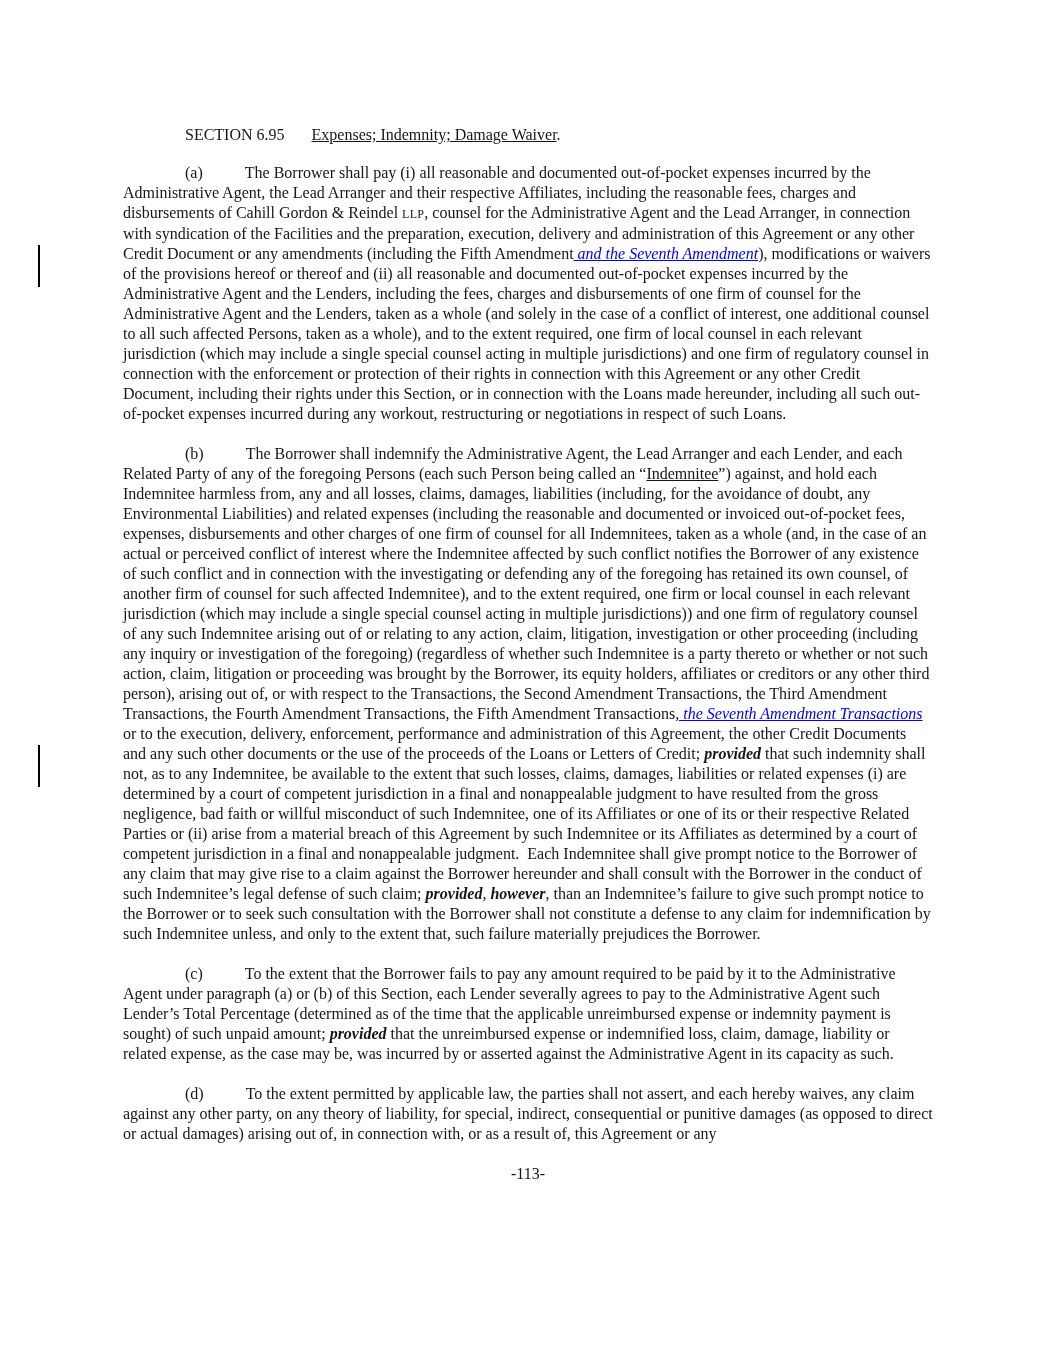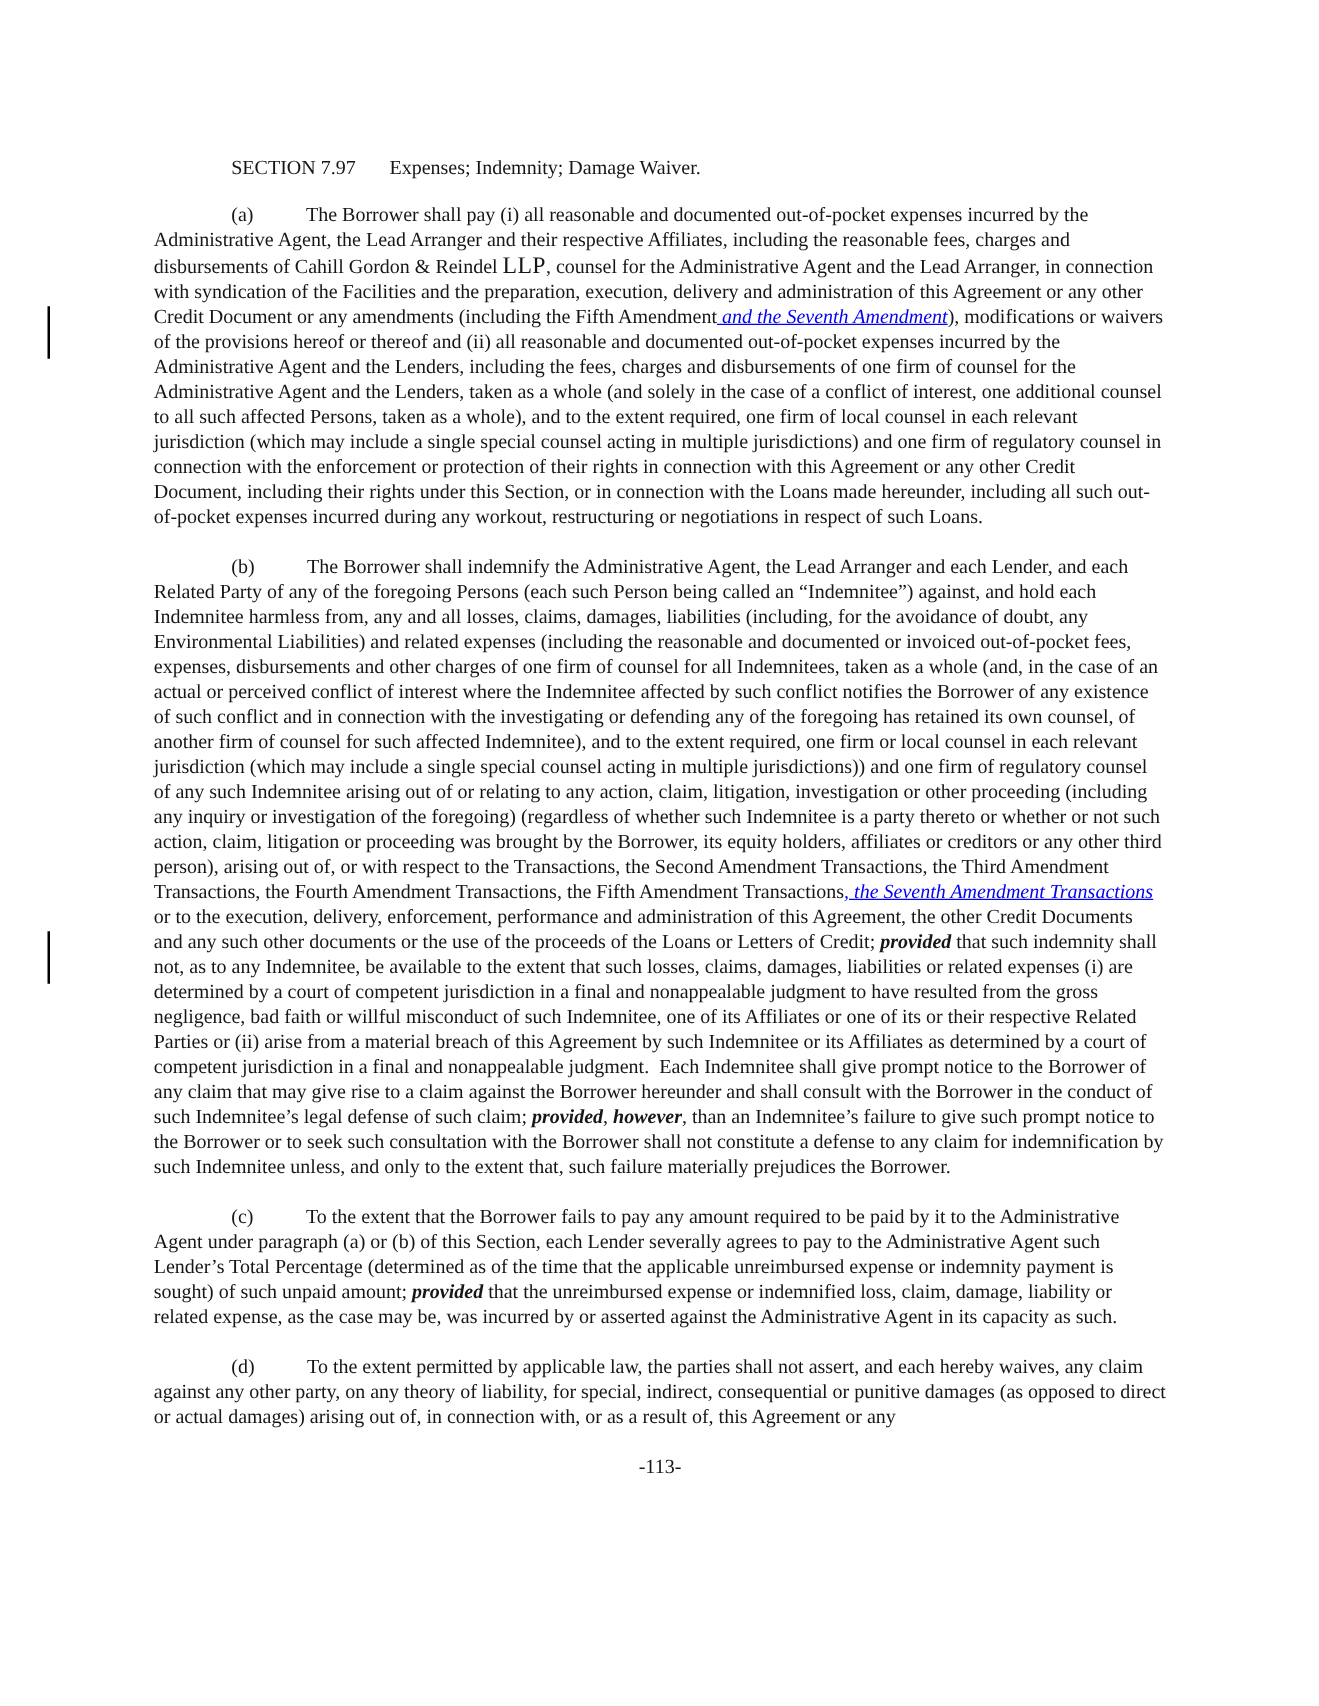--- a/index.html
+++ b/index.html
@@ -23,32 +23,33 @@
   }
   .heading {
     font-size: 16px;
     font-weight: normal;
     margin: 0 0 18px 0;
     text-indent: 62px;
     line-height: 20px;
   }
   .h-title {
     margin-left: 27px;
+    text-decoration: underline;
   }
   .para {
     margin: 0 0 20px 0;
     text-indent: 62px;
     text-align: left;
   }
   .run { }
   .tab { display: inline-block; width: 42px; }
   .ins { color: var(--ins-color, #0202f2); text-decoration: underline; font-style: italic; }
-  .u   { }
+  .u   { text-decoration: underline; }
   .i   { font-style: italic; font-weight: bold; }
-  .sc  { font-size: 19px; letter-spacing: 0.3px; }
+  .sc  { font-size: 12px; letter-spacing: 0.3px; }
   .change-bar {
     position: absolute;
     width: 2px;
     background: #000000;
   }
   .bar-1 { left: 38px; top: 245px; height: 42px; }
   .bar-2 { left: 38px; top: 745px; height: 42px; }
   .page-number {
     text-align: center;
     margin-top: 20px;
@@ -57,21 +58,21 @@
 </head>
 <body>
 
 <div class="page">
 
   <div class="change-bar bar-1"></div>
   <div class="change-bar bar-2"></div>
 
   <div class="content">
 
-    <h1 class="heading"><span class="h-label">SECTION 7.97</span><span class="h-title">Expenses; Indemnity; Damage Waiver</span><span class="h-period">.</span></h1>
+    <h1 class="heading"><span class="h-label">SECTION 6.95</span><span class="h-title">Expenses; Indemnity; Damage Waiver</span><span class="h-period">.</span></h1>
 
     <p class="para"><span class="run">(a)</span><span class="run tab"></span><span class="run">The Borrower shall pay (i) all reasonable and documented out-of-pocket expenses incurred by the Administrative Agent, the Lead Arranger and their respective Affiliates, including the reasonable fees, charges and disbursements of Cahill Gordon &amp; Reindel </span><span class="run sc">LLP</span><span class="run">, counsel for the Administrative Agent and the Lead Arranger, in connection with syndication of the Facilities and the preparation, execution, delivery and administration of this Agreement or any other Credit Document or any amendments (including the Fifth Amendment</span><span class="run ins"> and the Seventh Amendment</span><span class="run">), modifications or waivers of the provisions hereof or thereof and (ii) all reasonable and documented out-of-pocket expenses incurred by the Administrative Agent and the Lenders, including the fees, charges and disbursements of one firm of counsel for the Administrative Agent and the Lenders, taken as a whole (and solely in the case of a conflict of interest, one additional counsel to all such affected Persons, taken as a whole), and to the extent required, one firm of local counsel in each relevant jurisdiction (which may include a single special counsel acting in multiple jurisdictions) and one firm of regulatory counsel in connection with the enforcement or protection of their rights in connection with this Agreement or any other Credit Document, including their rights under this Section, or in connection with the Loans made hereunder, including all such out-of-pocket expenses incurred during any workout, restructuring or negotiations in respect of such Loans.</span></p>
 
     <p class="para"><span class="run">(b)</span><span class="run tab"></span><span class="run">The Borrower shall indemnify the Administrative Agent, the Lead Arranger and each Lender, and each Related Party of any of the foregoing Persons (each such Person being called an “</span><span class="run u">Indemnitee</span><span class="run">”) against, and hold each Indemnitee harmless from, any and all losses, claims, damages, liabilities (including, for the avoidance of doubt, any Environmental Liabilities) and related expenses (including the reasonable and documented or invoiced out-of-pocket fees, expenses, disbursements and other charges of one firm of counsel for all Indemnitees, taken as a whole (and, in the case of an actual or perceived conflict of interest where the Indemnitee affected by such conflict notifies the Borrower of any existence of such conflict and in connection with the investigating or defending any of the foregoing has retained its own counsel, of another firm of counsel for such affected Indemnitee), and to the extent required, one firm or local counsel in each relevant jurisdiction (which may include a single special counsel acting in multiple jurisdictions)) and one firm of regulatory counsel of any such Indemnitee arising out of or relating to any action, claim, litigation, investigation or other proceeding (including any inquiry or investigation of the foregoing) (regardless of whether such Indemnitee is a party thereto or whether or not such action, claim, litigation or proceeding was brought by the Borrower, its equity holders, affiliates or creditors or any other third person), arising out of, or with respect to the Transactions, the Second Amendment Transactions, the Third Amendment Transactions, the Fourth Amendment Transactions, the Fifth Amendment Transactions</span><span class="run ins">, the Seventh Amendment Transactions</span><span class="run"> or to the execution, delivery, enforcement, performance and administration of this Agreement, the other Credit Documents and any such other documents or the use of the proceeds of the Loans or Letters of Credit; </span><span class="run i">provided</span><span class="run"> that such indemnity shall not, as to any Indemnitee, be available to the extent that such losses, claims, damages, liabilities or related expenses (i) are determined by a court of competent jurisdiction in a final and nonappealable judgment to have resulted from the gross negligence, bad faith or willful misconduct of such Indemnitee, one of its Affiliates or one of its or their respective Related Parties or (ii) arise from a material breach of this Agreement by such Indemnitee or its Affiliates as determined by a court of competent jurisdiction in a final and nonappealable judgment.&nbsp; Each Indemnitee shall give prompt notice to the Borrower of any claim that may give rise to a claim against the Borrower hereunder and shall consult with the Borrower in the conduct of such Indemnitee’s legal defense of such claim; </span><span class="run i">provided</span><span class="run">, </span><span class="run i">however</span><span class="run">, than an Indemnitee’s failure to give such prompt notice to the Borrower or to seek such consultation with the Borrower shall not constitute a defense to any claim for indemnification by such Indemnitee unless, and only to the extent that, such failure materially prejudices the Borrower.</span></p>
 
     <p class="para"><span class="run">(c)</span><span class="run tab"></span><span class="run">To the extent that the Borrower fails to pay any amount required to be paid by it to the Administrative Agent under paragraph (a) or (b) of this Section, each Lender severally agrees to pay to the Administrative Agent such Lender’s Total Percentage (determined as of the time that the applicable unreimbursed expense or indemnity payment is sought) of such unpaid amount; </span><span class="run i">provided</span><span class="run"> that the unreimbursed expense or indemnified loss, claim, damage, liability or related expense, as the case may be, was incurred by or asserted against the Administrative Agent in its capacity as such.</span></p>
 
     <p class="para"><span class="run">(d)</span><span class="run tab"></span><span class="run">To the extent permitted by applicable law, the parties shall not assert, and each hereby waives, any claim against any other party, on any theory of liability, for special, indirect, consequential or punitive damages (as opposed to direct or actual damages) arising out of, in connection with, or as a result of, this Agreement or any</span></p>
 
     <div class="page-number">-113-</div>

